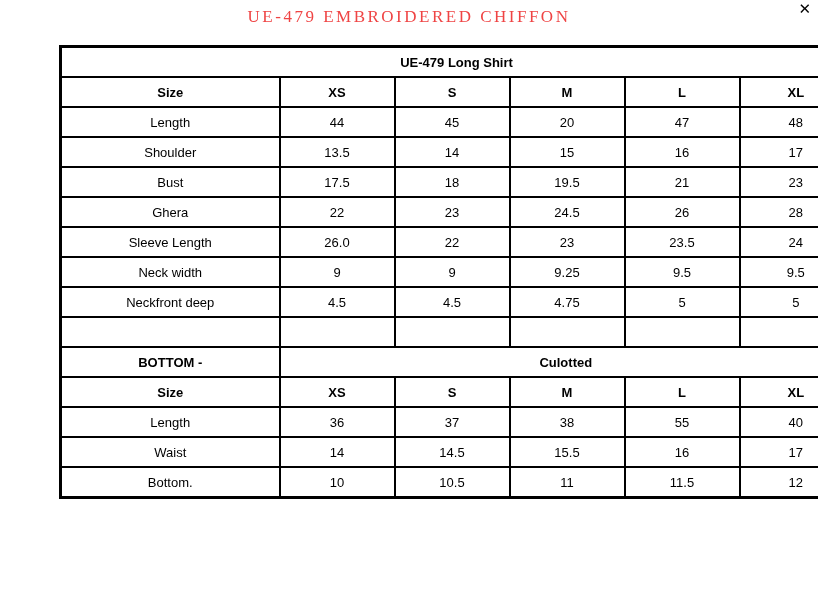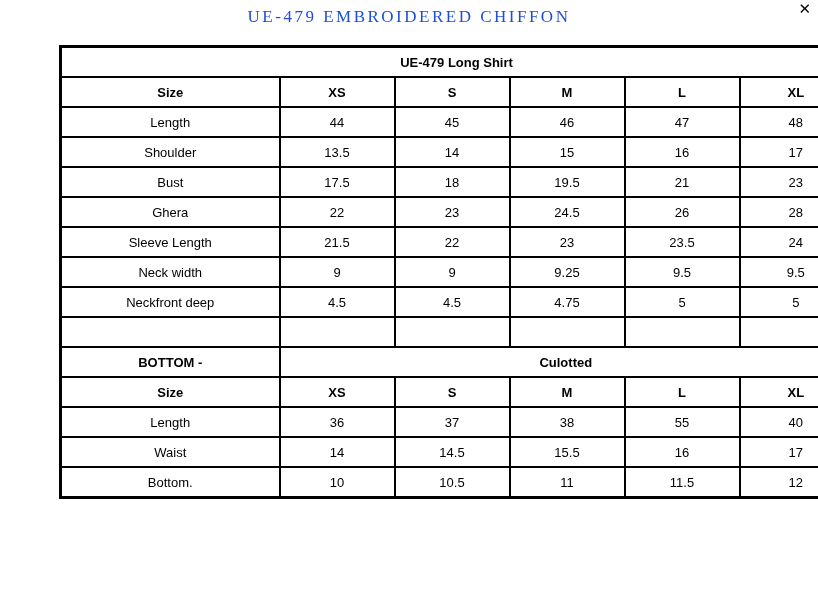--- a/index.html
+++ b/index.html
@@ -3,21 +3,21 @@
 <meta charset="utf-8">
 <style>
   html,body{margin:0;padding:0;}
   body{
     width:818px;height:604px;background:#ffffff;position:relative;overflow:hidden;
     font-family:"Liberation Sans",sans-serif;color:#000;
   }
   .page-title{
     position:absolute;top:7px;left:0;width:100%;text-align:center;
     font-family:"Liberation Serif",serif;font-size:17px;letter-spacing:2.5px;
-    color:#1d4ed8;white-space:nowrap;
+    color:#ef4444;white-space:nowrap;
   }
   .close-btn{
     position:absolute;top:0px;right:7px;font-size:15px;font-weight:700;
     color:#000;cursor:pointer;line-height:18px;
     font-family:"DejaVu Sans",sans-serif;
   }
   .chart-wrap{position:absolute;left:19px;top:45px;padding-left:40px;}
   table.size-chart{
     border-collapse:collapse;table-layout:fixed;width:792px;
     border:3px solid #000;
@@ -56,21 +56,21 @@
           <td class="b">XS</td>
           <td class="b">S</td>
           <td class="b">M</td>
           <td class="b">L</td>
           <td class="b">XL</td>
         </tr>
         <tr>
           <td>Length</td>
           <td>44</td>
           <td>45</td>
-          <td>46</td>
+          <td>20</td>
           <td>47</td>
           <td>48</td>
         </tr>
         <tr>
           <td>Shoulder</td>
           <td>13.5</td>
           <td>14</td>
           <td>15</td>
           <td>16</td>
           <td>17</td>
@@ -86,21 +86,21 @@
         <tr>
           <td>Ghera</td>
           <td>22</td>
           <td>23</td>
           <td>24.5</td>
           <td>26</td>
           <td>28</td>
         </tr>
         <tr>
           <td>Sleeve Length</td>
-          <td>21.5</td>
+          <td>26.0</td>
           <td>22</td>
           <td>23</td>
           <td>23.5</td>
           <td>24</td>
         </tr>
         <tr>
           <td class="sm">Neck width</td>
           <td>9</td>
           <td>9</td>
           <td>9.25</td>

